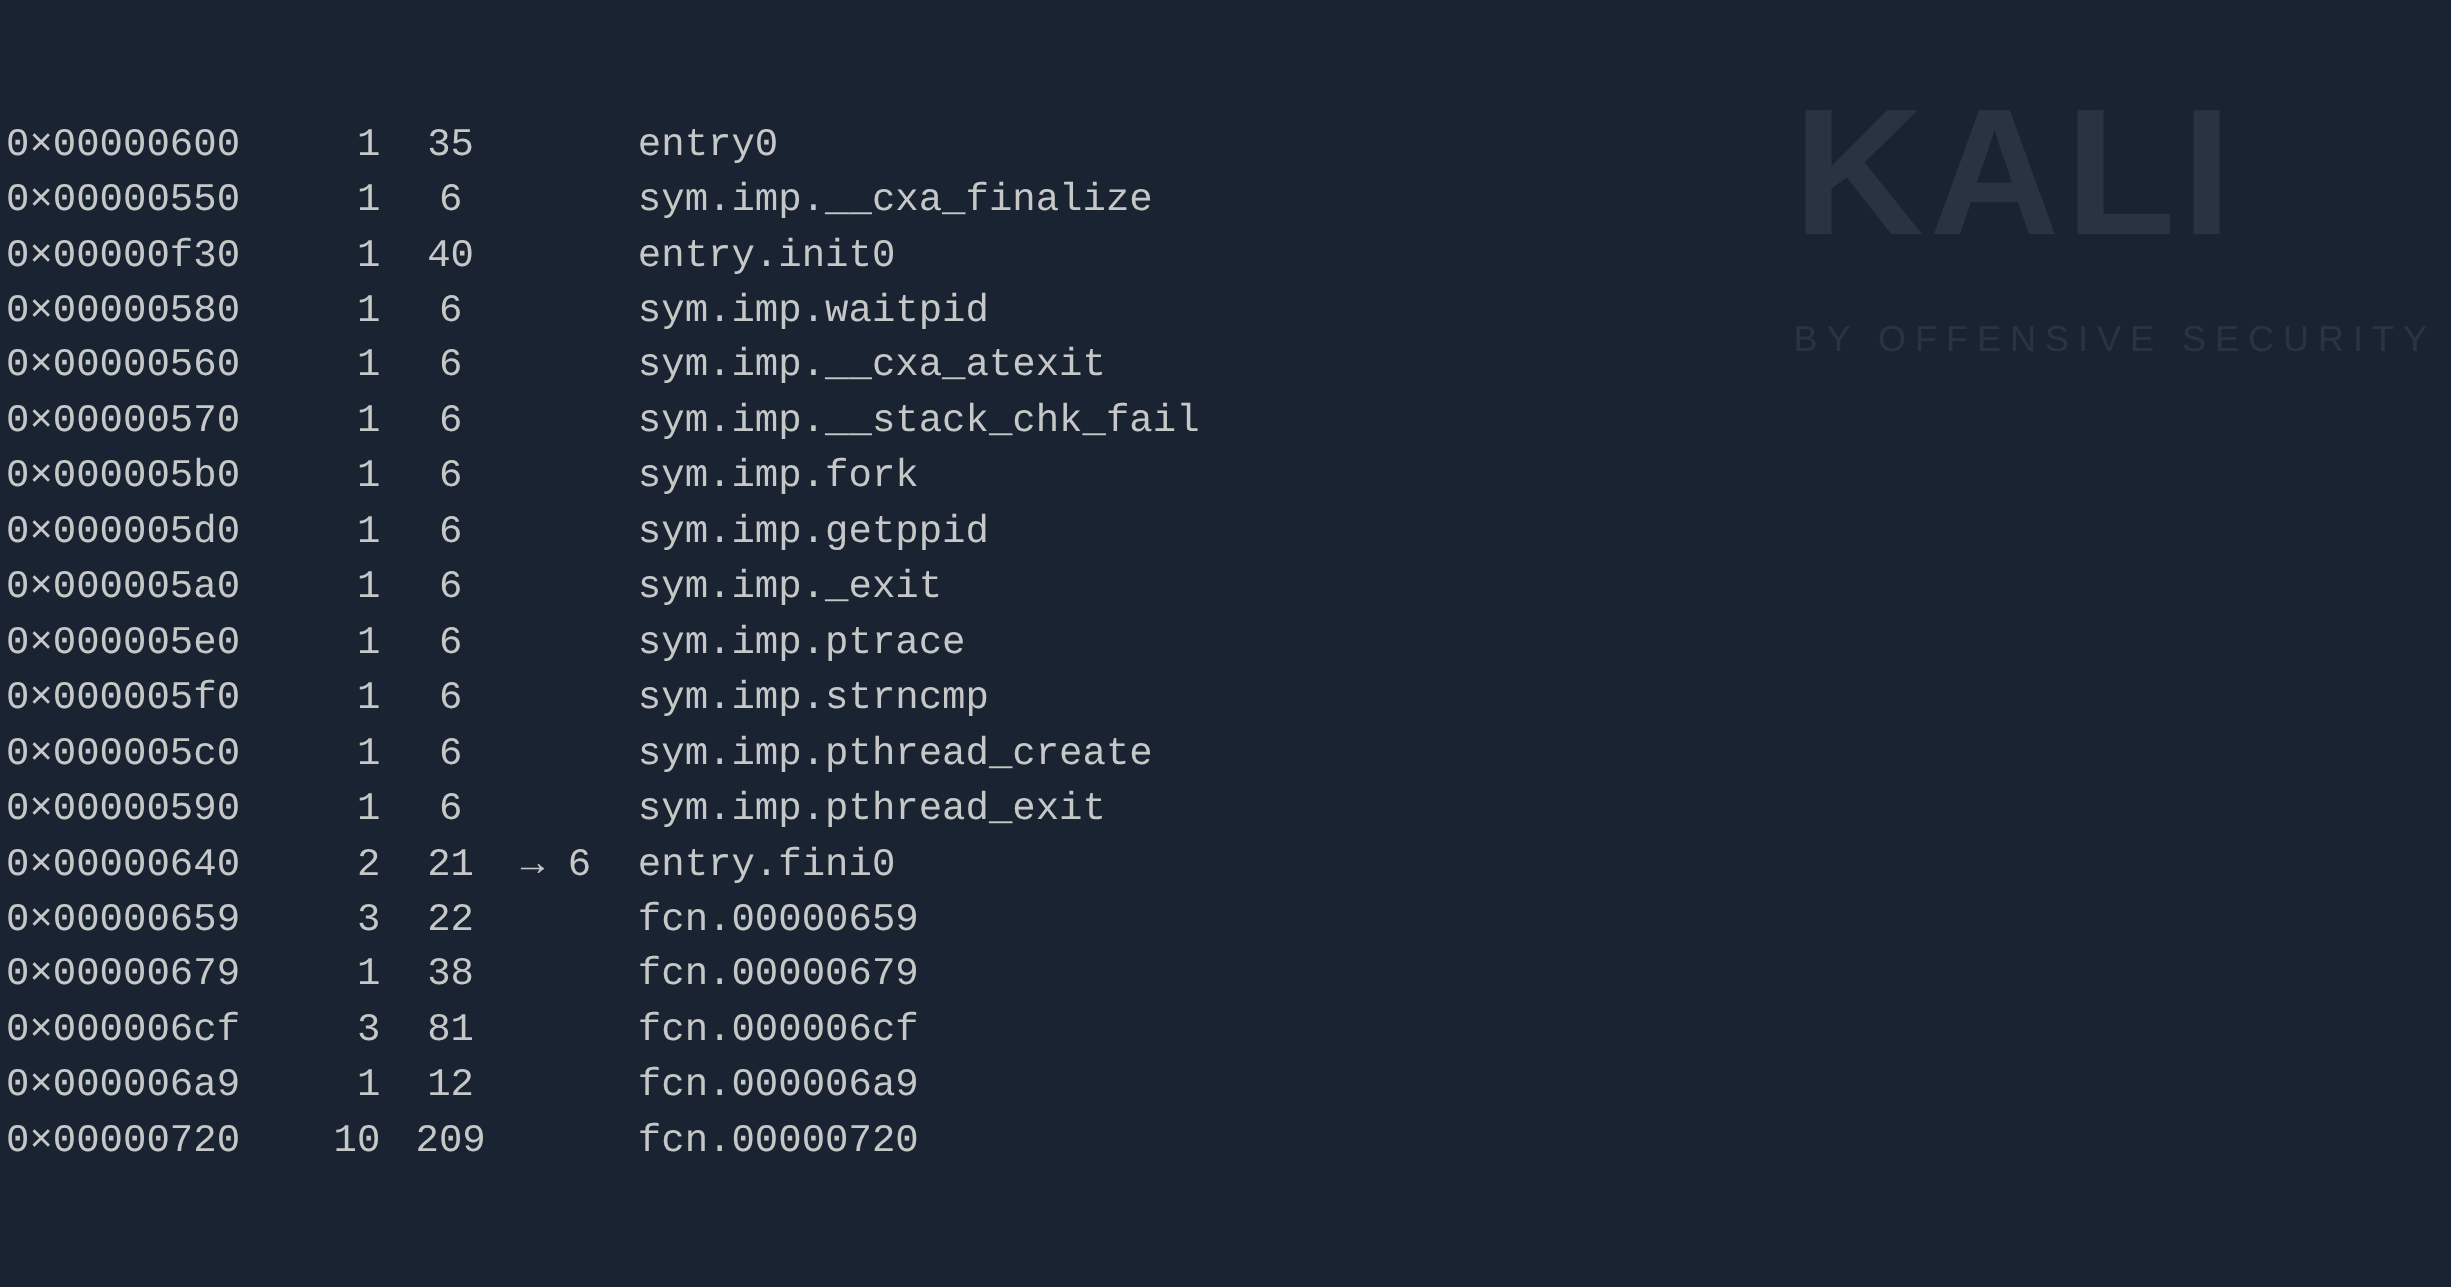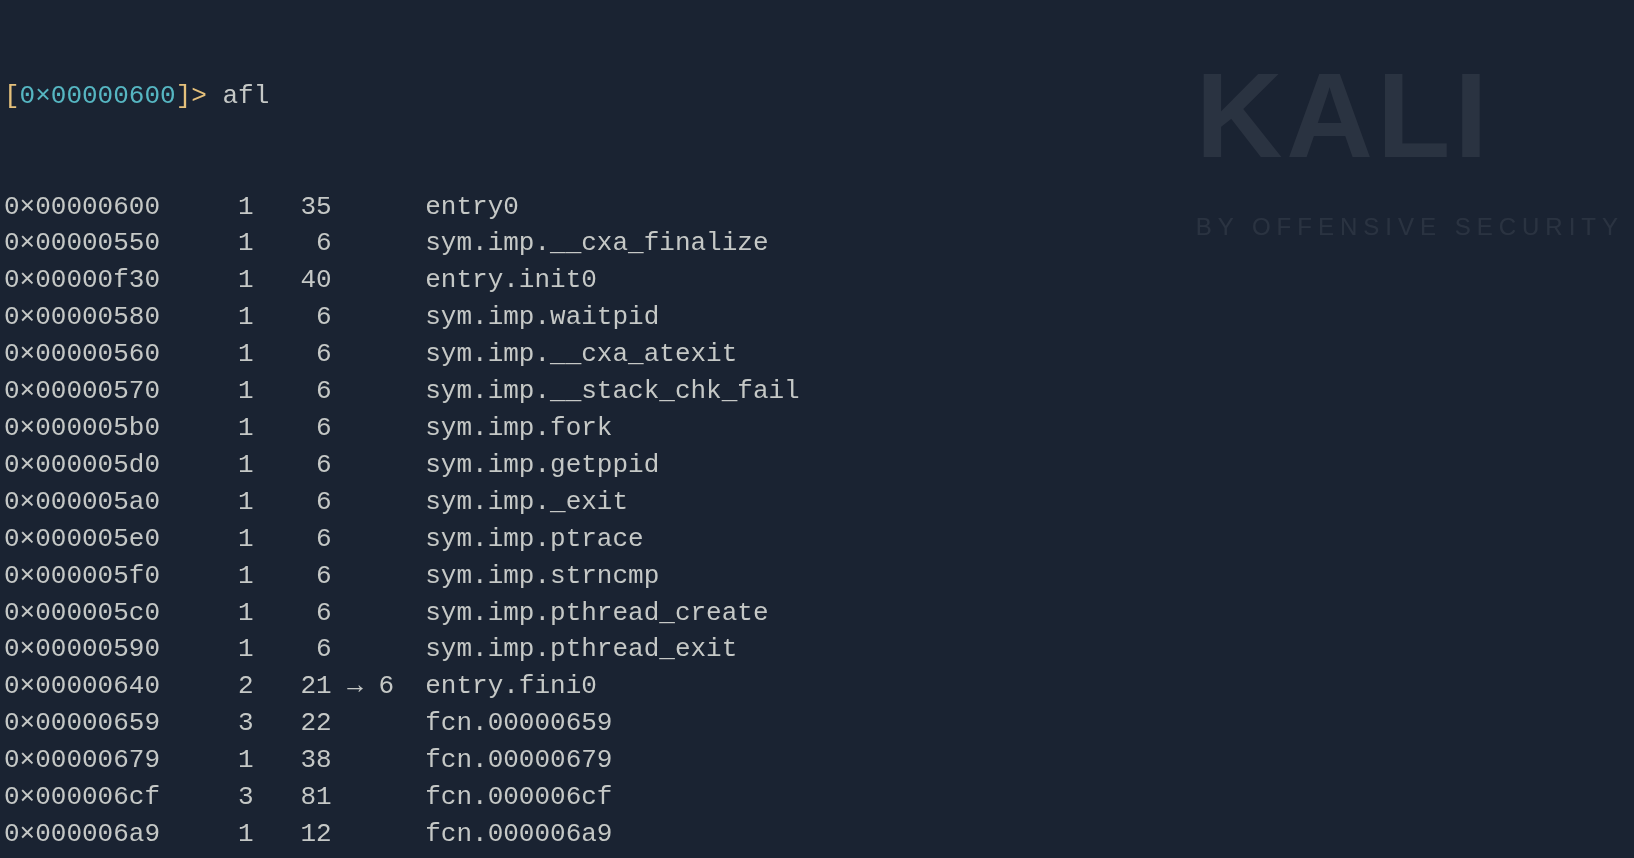--- a/index.html
+++ b/index.html
@@ -64,21 +64,21 @@
     width: 11ch;
   }
   .col-bb {
     display: inline-block;
     width: 5ch;
     text-align: right;
   }
   .col-sz {
     display: inline-block;
     width: 4ch;
-    text-align: right;
+    text-align: center;
     margin-left: 1ch;
   }
   .col-arrow {
     display: inline-block;
     width: 6ch;
     text-align: left;
   }
   .col-name {
     display: inline-block;
     font-family: Liberation Mono, monospace;
@@ -86,15 +86,14 @@
 </style>
 </head>
 <body>
 
 <div class="watermark">
   <div class="watermark-text">KALI</div>
   <div class="watermark-sub">BY OFFENSIVE SECURITY</div>
 </div>
 
 <div class="terminal">
-  <div class="row"><span class="prompt-bracket">[</span><span class="prompt-addr">0×00000600</span><span class="prompt-bracket">]&gt; </span><span class="cmd">afl</span></div>
   <div id="rows-container"><div class="row"><span class="col-addr">0×00000600</span><span class="col-bb">1</span><span class="col-sz">35</span><span class="col-arrow"></span><span class="col-name">entry0</span></div><div class="row"><span class="col-addr">0×00000550</span><span class="col-bb">1</span><span class="col-sz">6</span><span class="col-arrow"></span><span class="col-name">sym.imp.__cxa_finalize</span></div><div class="row"><span class="col-addr">0×00000f30</span><span class="col-bb">1</span><span class="col-sz">40</span><span class="col-arrow"></span><span class="col-name">entry.init0</span></div><div class="row"><span class="col-addr">0×00000580</span><span class="col-bb">1</span><span class="col-sz">6</span><span class="col-arrow"></span><span class="col-name">sym.imp.waitpid</span></div><div class="row"><span class="col-addr">0×00000560</span><span class="col-bb">1</span><span class="col-sz">6</span><span class="col-arrow"></span><span class="col-name">sym.imp.__cxa_atexit</span></div><div class="row"><span class="col-addr">0×00000570</span><span class="col-bb">1</span><span class="col-sz">6</span><span class="col-arrow"></span><span class="col-name">sym.imp.__stack_chk_fail</span></div><div class="row"><span class="col-addr">0×000005b0</span><span class="col-bb">1</span><span class="col-sz">6</span><span class="col-arrow"></span><span class="col-name">sym.imp.fork</span></div><div class="row"><span class="col-addr">0×000005d0</span><span class="col-bb">1</span><span class="col-sz">6</span><span class="col-arrow"></span><span class="col-name">sym.imp.getppid</span></div><div class="row"><span class="col-addr">0×000005a0</span><span class="col-bb">1</span><span class="col-sz">6</span><span class="col-arrow"></span><span class="col-name">sym.imp._exit</span></div><div class="row"><span class="col-addr">0×000005e0</span><span class="col-bb">1</span><span class="col-sz">6</span><span class="col-arrow"></span><span class="col-name">sym.imp.ptrace</span></div><div class="row"><span class="col-addr">0×000005f0</span><span class="col-bb">1</span><span class="col-sz">6</span><span class="col-arrow"></span><span class="col-name">sym.imp.strncmp</span></div><div class="row"><span class="col-addr">0×000005c0</span><span class="col-bb">1</span><span class="col-sz">6</span><span class="col-arrow"></span><span class="col-name">sym.imp.pthread_create</span></div><div class="row"><span class="col-addr">0×00000590</span><span class="col-bb">1</span><span class="col-sz">6</span><span class="col-arrow"></span><span class="col-name">sym.imp.pthread_exit</span></div><div class="row"><span class="col-addr">0×00000640</span><span class="col-bb">2</span><span class="col-sz">21</span><span class="col-arrow"> → 6</span><span class="col-name">entry.fini0</span></div><div class="row"><span class="col-addr">0×00000659</span><span class="col-bb">3</span><span class="col-sz">22</span><span class="col-arrow"></span><span class="col-name">fcn.00000659</span></div><div class="row"><span class="col-addr">0×00000679</span><span class="col-bb">1</span><span class="col-sz">38</span><span class="col-arrow"></span><span class="col-name">fcn.00000679</span></div><div class="row"><span class="col-addr">0×000006cf</span><span class="col-bb">3</span><span class="col-sz">81</span><span class="col-arrow"></span><span class="col-name">fcn.000006cf</span></div><div class="row"><span class="col-addr">0×000006a9</span><span class="col-bb">1</span><span class="col-sz">12</span><span class="col-arrow"></span><span class="col-name">fcn.000006a9</span></div><div class="row"><span class="col-addr">0×00000720</span><span class="col-bb">10</span><span class="col-sz">209</span><span class="col-arrow"></span><span class="col-name">fcn.00000720</span></div></div>
 </div>
 
 </body></html>

